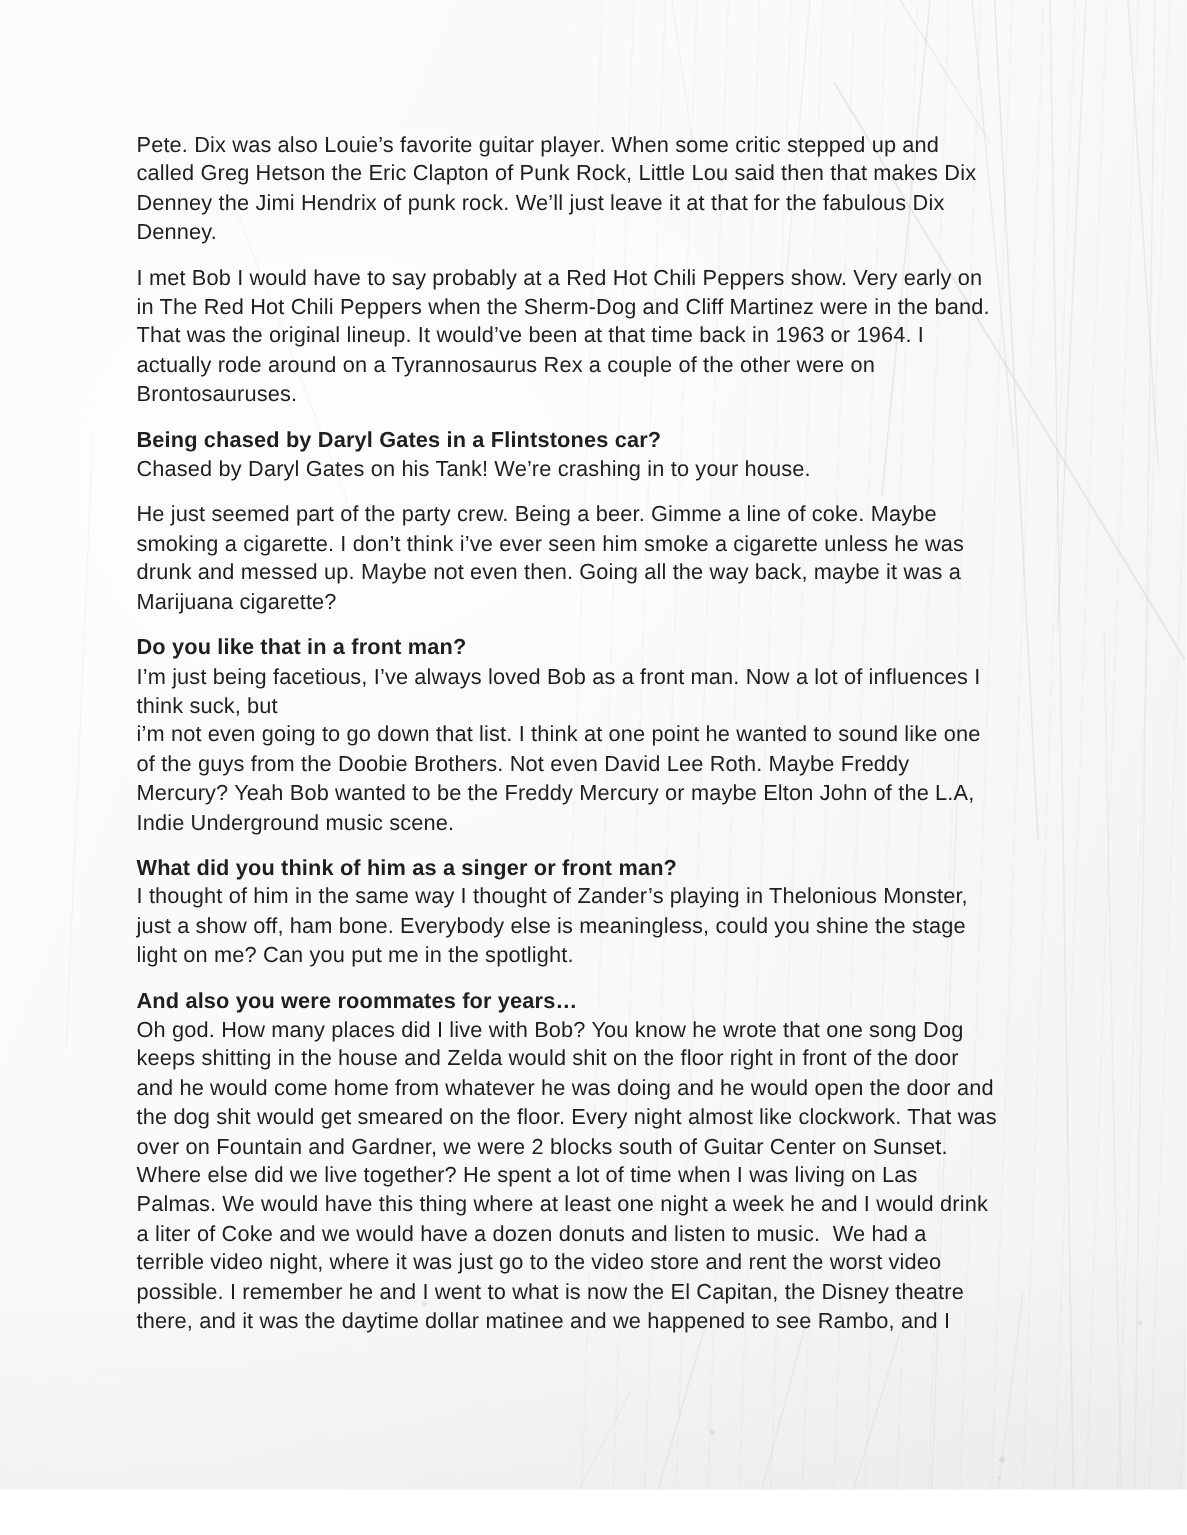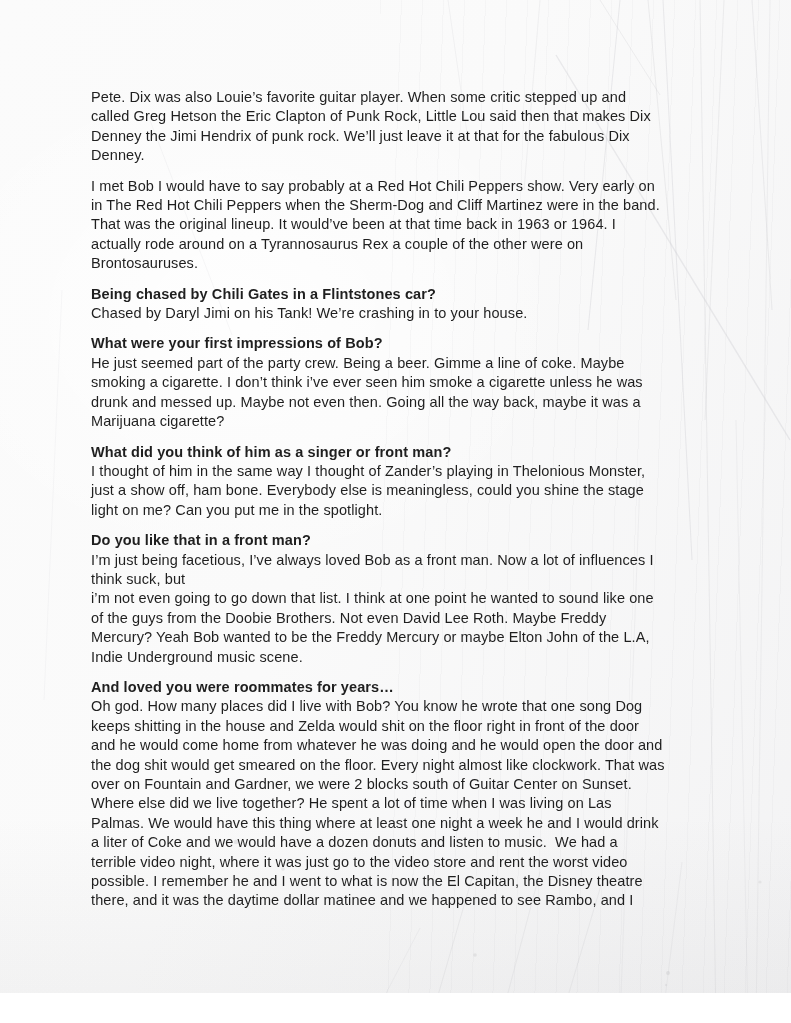--- a/index.html
+++ b/index.html
@@ -120,47 +120,46 @@
 Denney.</span>
     </p>
     <p class="block">
       <span class="a">I met Bob I would have to say probably at a Red Hot Chili Peppers show. Very early on
 in The Red Hot Chili Peppers when the Sherm-Dog and Cliff Martinez were in the band.
 That was the original lineup. It would’ve been at that time back in 1963 or 1964. I
 actually rode around on a Tyrannosaurus Rex a couple of the other were on
 Brontosauruses.</span>
     </p>
     <p class="block">
-      <span class="q">Being chased by Chili Gates in a Flintstones car?</span>
-      <span class="a">Chased by Daryl Jimi on his Tank! We’re crashing in to your house.</span>
+      <span class="q">Being chased by Daryl Gates in a Flintstones car?</span>
+      <span class="a">Chased by Daryl Gates on his Tank! We’re crashing in to your house.</span>
     </p>
     <p class="block">
-      <span class="q">What were your first impressions of Bob?</span>
       <span class="a">He just seemed part of the party crew. Being a beer. Gimme a line of coke. Maybe
 smoking a cigarette. I don’t think i’ve ever seen him smoke a cigarette unless he was
 drunk and messed up. Maybe not even then. Going all the way back, maybe it was a
 Marijuana cigarette?</span>
-    </p>
-    <p class="block">
-      <span class="q">What did you think of him as a singer or front man?</span>
-      <span class="a">I thought of him in the same way I thought of Zander’s playing in Thelonious Monster,
-just a show off, ham bone. Everybody else is meaningless, could you shine the stage
-light on me? Can you put me in the spotlight.</span>
     </p>
     <p class="block">
       <span class="q">Do you like that in a front man?</span>
       <span class="a">I’m just being facetious, I’ve always loved Bob as a front man. Now a lot of influences I
 think suck, but
 i’m not even going to go down that list. I think at one point he wanted to sound like one
 of the guys from the Doobie Brothers. Not even David Lee Roth. Maybe Freddy
 Mercury? Yeah Bob wanted to be the Freddy Mercury or maybe Elton John of the L.A,
 Indie Underground music scene.</span>
     </p>
     <p class="block">
-      <span class="q">And loved you were roommates for years…</span>
+      <span class="q">What did you think of him as a singer or front man?</span>
+      <span class="a">I thought of him in the same way I thought of Zander’s playing in Thelonious Monster,
+just a show off, ham bone. Everybody else is meaningless, could you shine the stage
+light on me? Can you put me in the spotlight.</span>
+    </p>
+    <p class="block">
+      <span class="q">And also you were roommates for years…</span>
       <span class="a">Oh god. How many places did I live with Bob? You know he wrote that one song Dog
 keeps shitting in the house and Zelda would shit on the floor right in front of the door
 and he would come home from whatever he was doing and he would open the door and
 the dog shit would get smeared on the floor. Every night almost like clockwork. That was
 over on Fountain and Gardner, we were 2 blocks south of Guitar Center on Sunset.
 Where else did we live together? He spent a lot of time when I was living on Las
 Palmas. We would have this thing where at least one night a week he and I would drink
 a liter of Coke and we would have a dozen donuts and listen to music.  We had a
 terrible video night, where it was just go to the video store and rent the worst video
 possible. I remember he and I went to what is now the El Capitan, the Disney theatre

